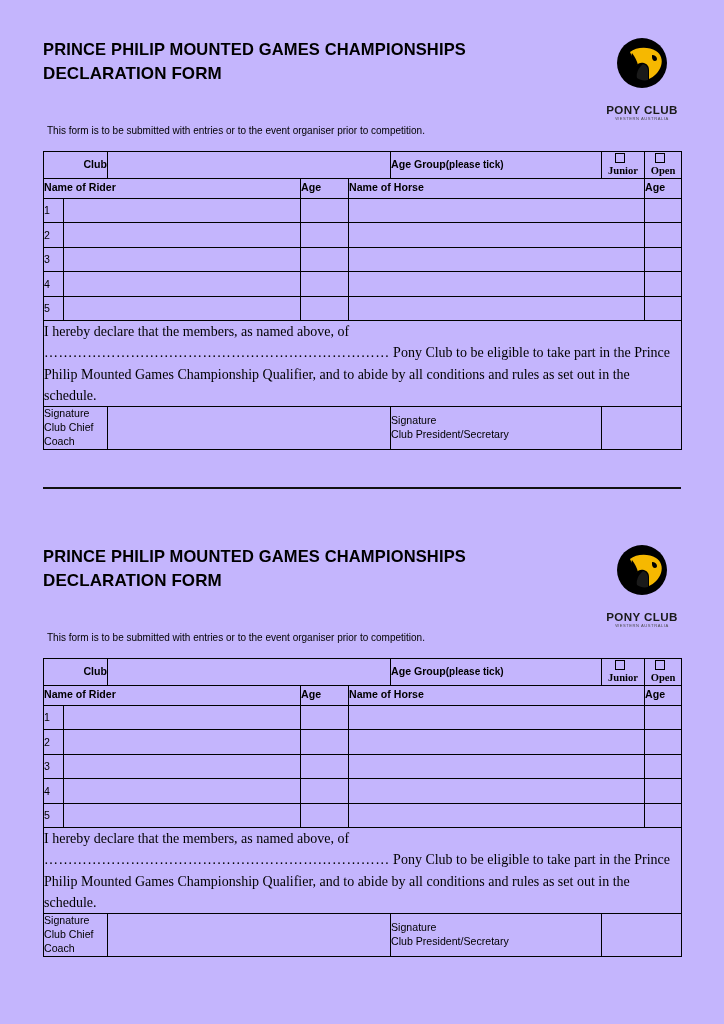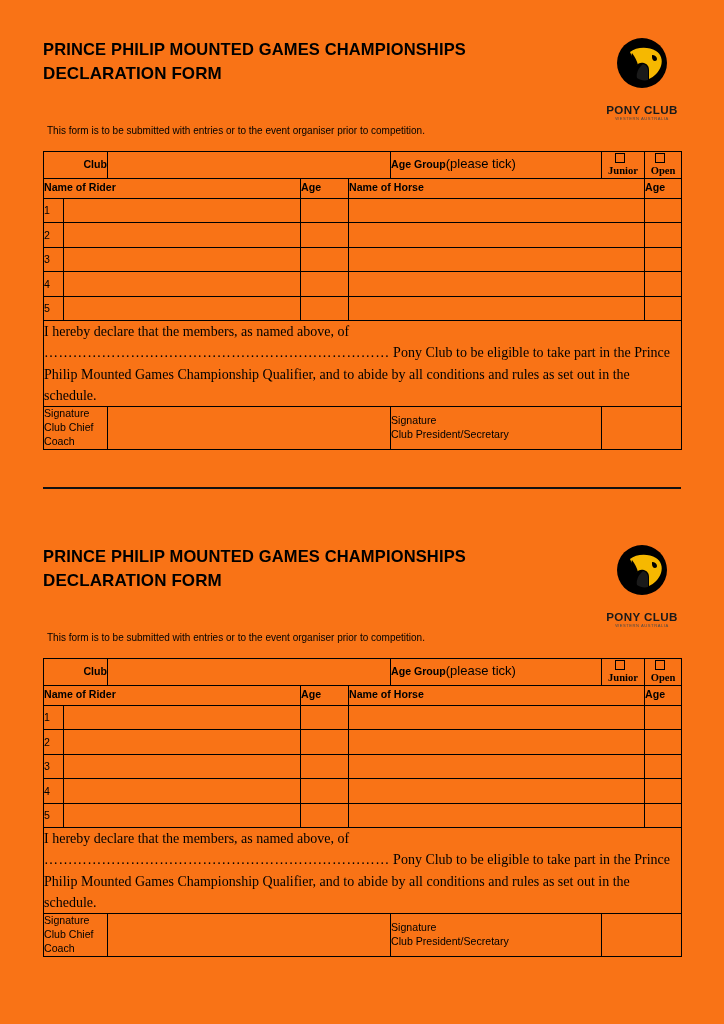--- a/index.html
+++ b/index.html
@@ -14,21 +14,21 @@
     font-family: "Liberation Sans", sans-serif;
     color: #000000;
     -webkit-font-smoothing: antialiased;
   }
 
   .page {
     position: relative;
     width: 724px;
     height: 1024px;
     box-sizing: border-box;
-    background: #f97316;
+    background: #c4b5fd;
     overflow: hidden;
   }
 
   
   .form-copy {
     position: absolute;
     left: 43px;
     width: 638px;
   }
   .copy-1 { top: 40px; }
@@ -124,22 +124,22 @@
     text-align: right;
     font-weight: bold;
     font-size: 11.4px;
   }
   .td-club-value { }
   .td-agegroup {
     font-weight: bold;
     font-size: 11.2px;
   }
   .td-agegroup .hint {
-    font-weight: normal;
-    font-size: 13px;
+    font-weight: bold;
+    font-size: 10px;
   }
   .td-tick {
     text-align: center;
     font-weight: bold;
     font-size: 11.2px;
     font-family: Liberation Serif, serif;
   }
   .tickbox {
     display: inline-block;
     width: 7.5px;

